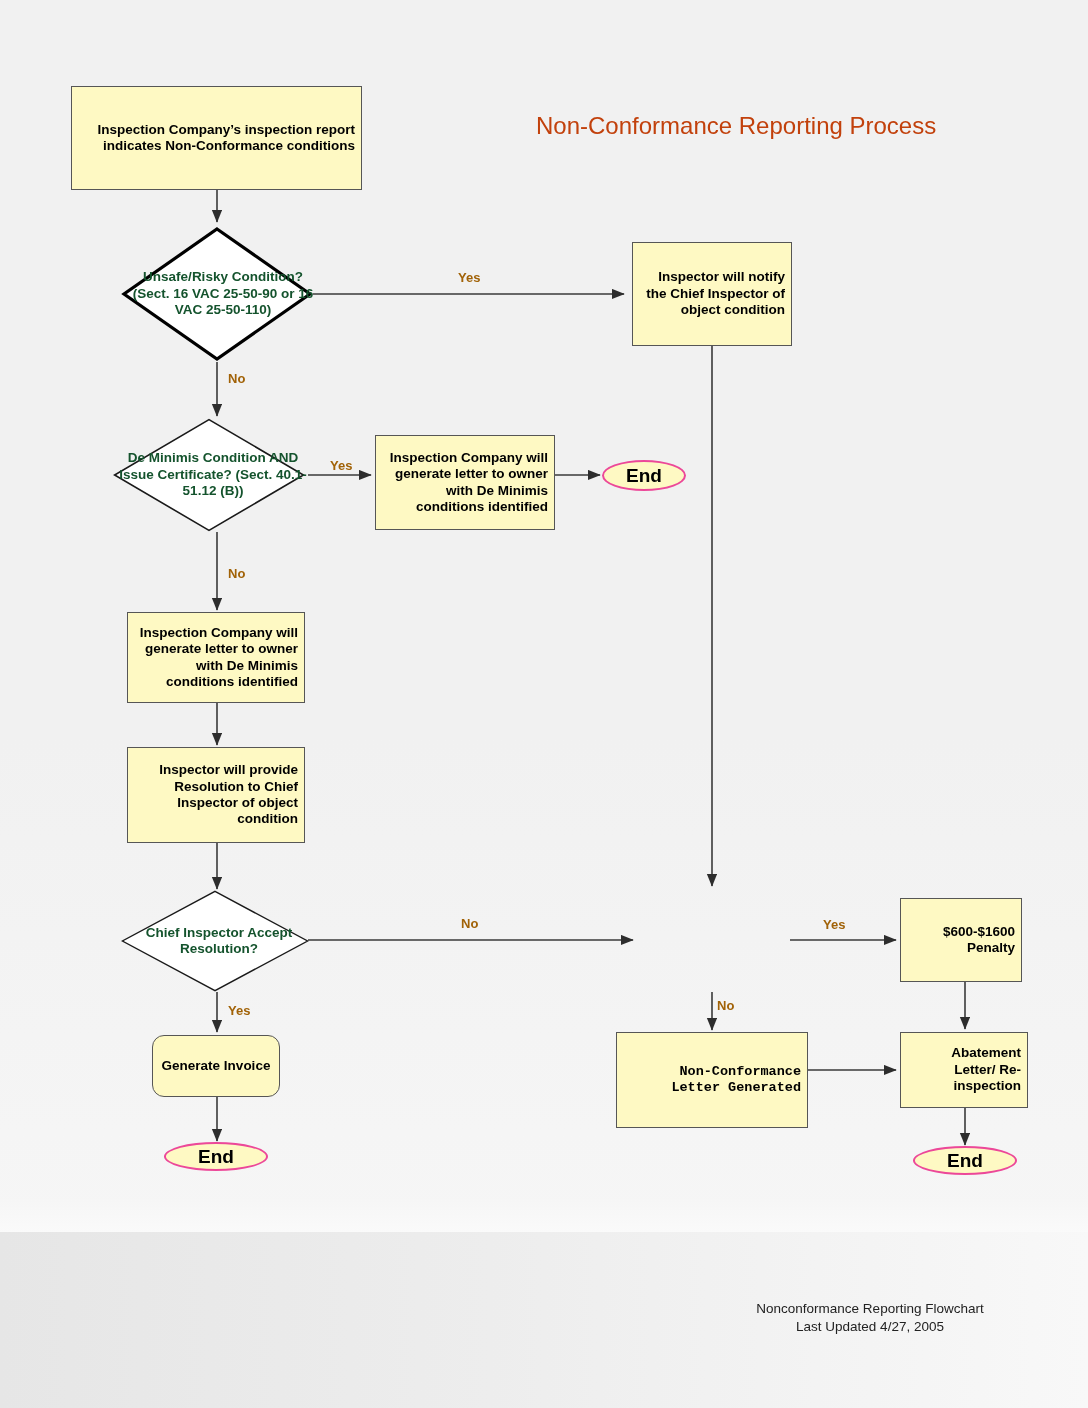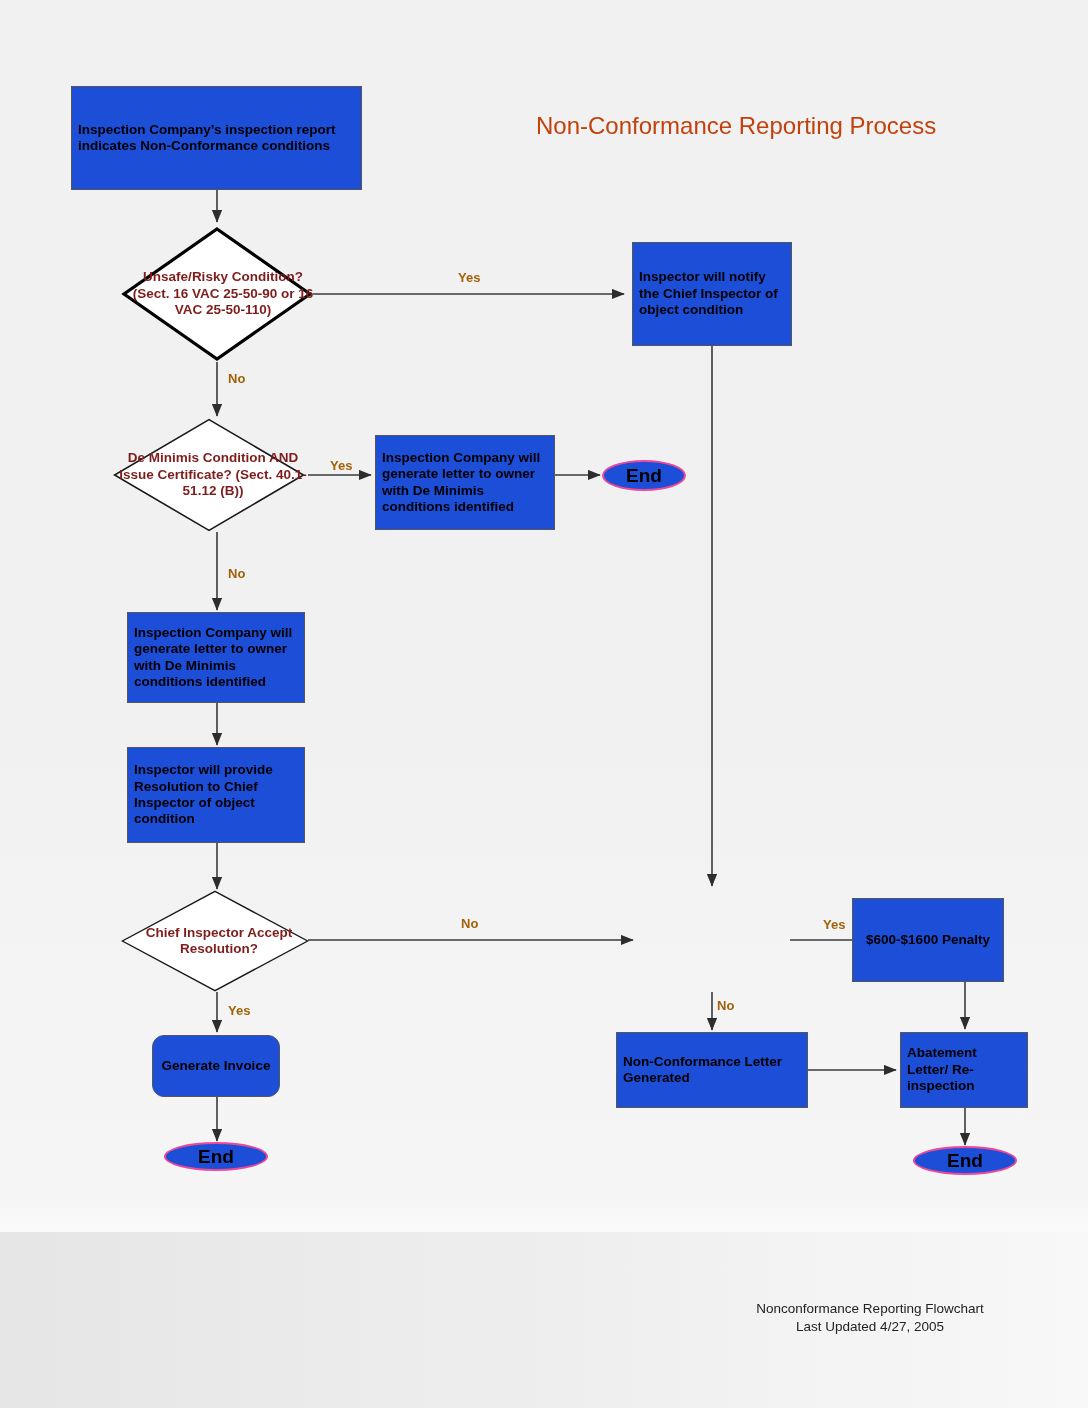--- a/index.html
+++ b/index.html
@@ -28,22 +28,22 @@
     position:absolute;left:0;top:1200px;width:1088px;height:32px;
     background:linear-gradient(180deg,#f6f6f6 0%, #fafafa 100%);
   }
   
   #flow{position:absolute;left:0;top:0;width:1088px;height:1408px;z-index:2;}
 
   .node{
     position:absolute;
     box-sizing:border-box;
     display:flex;align-items:center;justify-content:center;
-    text-align:left;
-    background:#1d4ed8;
+    text-align:right;
+    background:#fef9c3;
     color:#000000;
     font-weight:bold;
     line-height:1.22;
     z-index:3;
   }
   .process{
     border:1px solid #565656;
     font-size:13.5px;
     padding:2px 6px;
   }
@@ -51,21 +51,21 @@
     border:2px solid #ec4899;
     border-radius:50%;
     font-size:19px;
   }
   .diamond-wrap{position:absolute;z-index:3;}
   .diamond-wrap .dshape{position:absolute;left:0;top:0;width:100%;height:100%;}
   .diamond-wrap .dtext{
     position:absolute;left:0;top:0;width:100%;height:100%;
     display:flex;align-items:center;justify-content:center;
     text-align:center;font-weight:bold;font-size:13.5px;line-height:1.22;
-    color:#7f1d1d;
+    color:#14532d;
   }
   .edge-label{
     position:absolute;
     font-size:13px;font-weight:bold;color:#a16207;
     z-index:4;white-space:nowrap;
   }
   #title{
     position:absolute;
     font-size:24px;font-weight:normal;color:#c2410c;
     white-space:nowrap;z-index:4;
@@ -215,23 +215,23 @@
       <polygon points="94,1.4 186.6,51 94,100.6 1.4,51" fill="#ffffff" stroke="#1a1a1a" stroke-width="1.4"></polygon>
     </svg>
     <div class="dtext" style="padding:0 4px;">Chief Inspector Accept Resolution?</div>
   </div>
 
   <div class="node process" style="left:152px;top:1035px;width:128px;height:62px;border-radius:12px;">Generate Invoice</div>
 
   <div class="node terminator" style="left:164px;top:1142px;width:104px;height:29px;">End</div>
 
 
-  <div class="node process" style="left:852px;top:898px;width:152px;height:84px;">$600-$1600 Penalty</div>
-
-  <div class="node process" style="left:616px;top:1032px;width:192px;height:76px;">Non-Conformance Letter Generated</div>
+  <div class="node process" style="left:900px;top:898px;width:122px;height:84px;">$600-$1600 Penalty</div>
+
+  <div class="node process" style="left:616px;top:1032px;width:192px;height:96px;font-family:Liberation Mono, monospace;">Non-Conformance Letter Generated</div>
 
   <div class="node process" style="left:900px;top:1032px;width:128px;height:76px;">Abatement Letter/ Re-inspection</div>
 
   <div class="node terminator" style="left:913px;top:1146px;width:104px;height:29px;">End</div>
 
   <div class="edge-label" style="left:458px;top:270px;">Yes</div>
   <div class="edge-label" style="left:228px;top:371px;">No</div>
   <div class="edge-label" style="left:330px;top:458px;">Yes</div>
   <div class="edge-label" style="left:228px;top:566px;">No</div>
   <div class="edge-label" style="left:461px;top:916px;">No</div>

